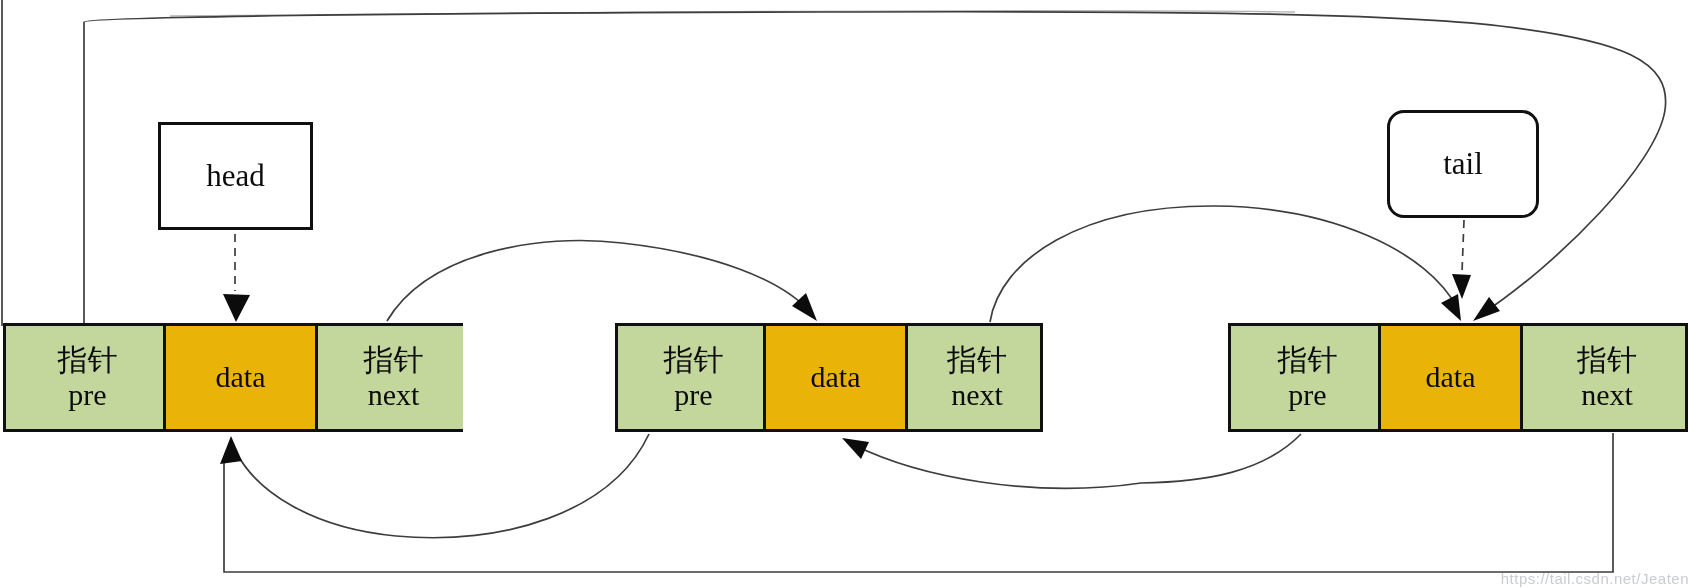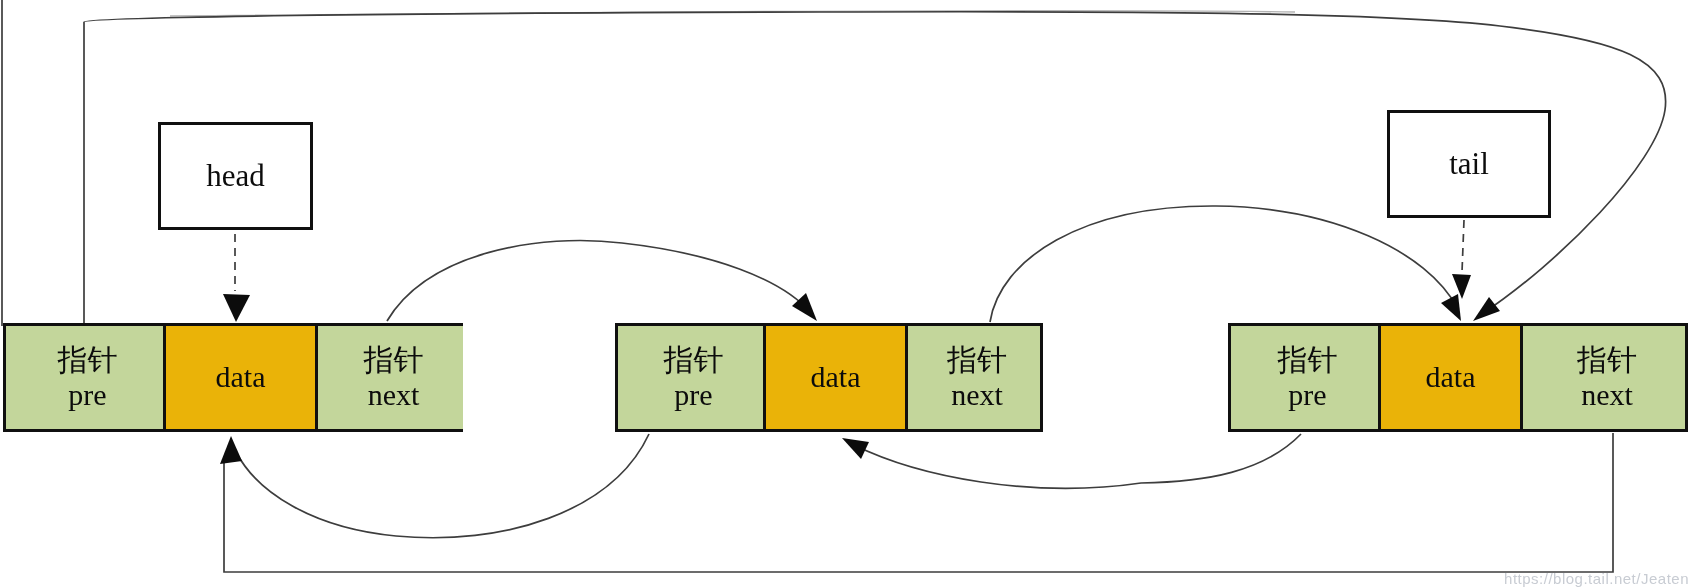--- a/index.html
+++ b/index.html
@@ -20,21 +20,21 @@
   .ahead{fill:#0c0c0c;stroke:none;}
   .pbox{
     position:absolute;
     background:#ffffff;
     border:3px solid #101010;
     display:flex;align-items:center;justify-content:center;
     font-size:31px;color:#0c0c0c;
     box-sizing:border-box;
   }
   .pbox.head{left:158px;top:110px;width:155px;height:108px;margin-top:12px;}
-  .pbox.tail{left:1387px;top:110px;width:164px;height:108px;}
+  .pbox.tail{left:1387px;top:110px;width:152px;height:108px;border-radius:17px;}
   .node{
     position:absolute;top:323px;height:109px;
     display:grid;
     border:3px solid #101010;
     box-sizing:border-box;
     background:#ffffff;
   }
   .node1{left:3px;width:460px;grid-template-columns:157px 152px 148px;}
   .node2{left:615px;width:428px;grid-template-columns:145px 142px 135px;}
   .node3{left:1228px;width:460px;grid-template-columns:147px 142px 165px;}
@@ -129,14 +129,14 @@
     </div>
     <div class="cell white">
       <span>data</span>
     </div>
     <div class="cell green">
       <span>指针</span>
       <span>next</span>
     </div>
   </div>
 
-  <div class="watermark">https://blog.tail.net/Jeaten</div>
+  <div class="watermark">https://tail.csdn.net/Jeaten</div>
 </div>
 
 </body></html>

